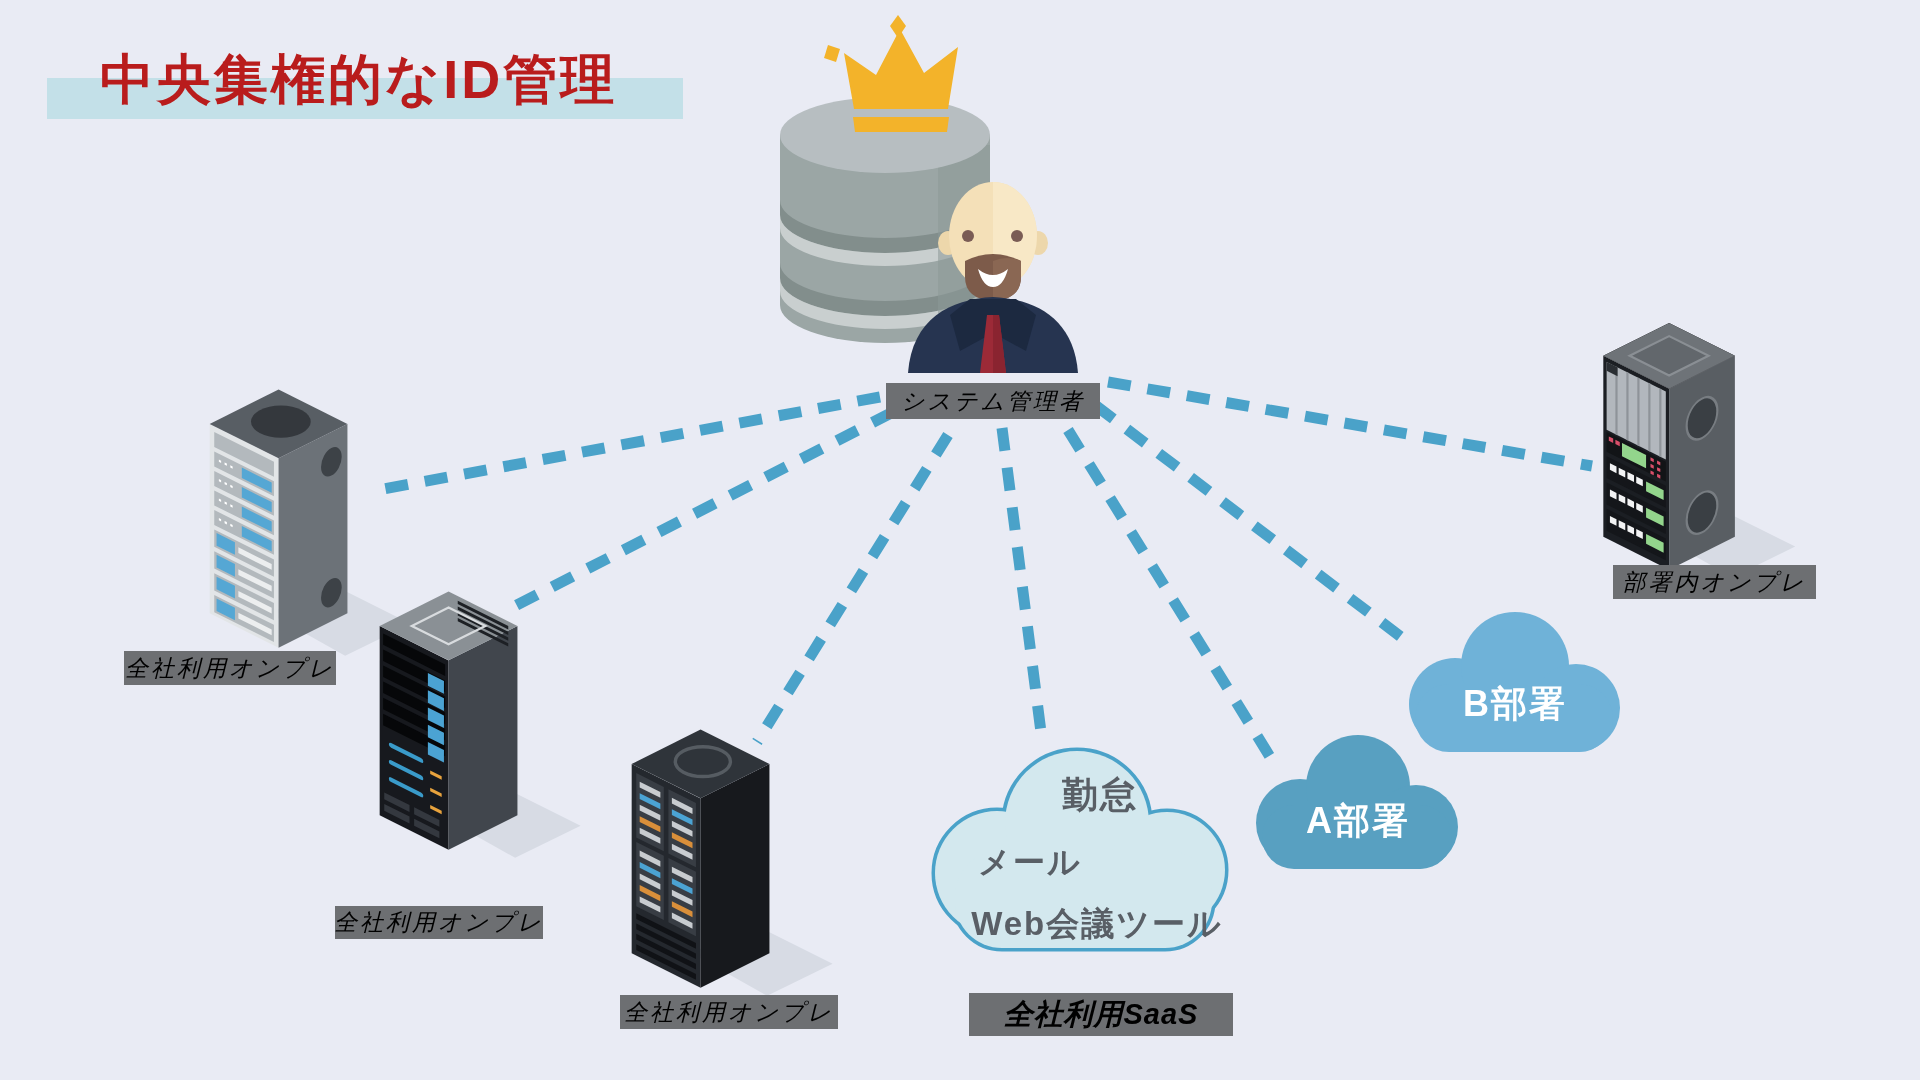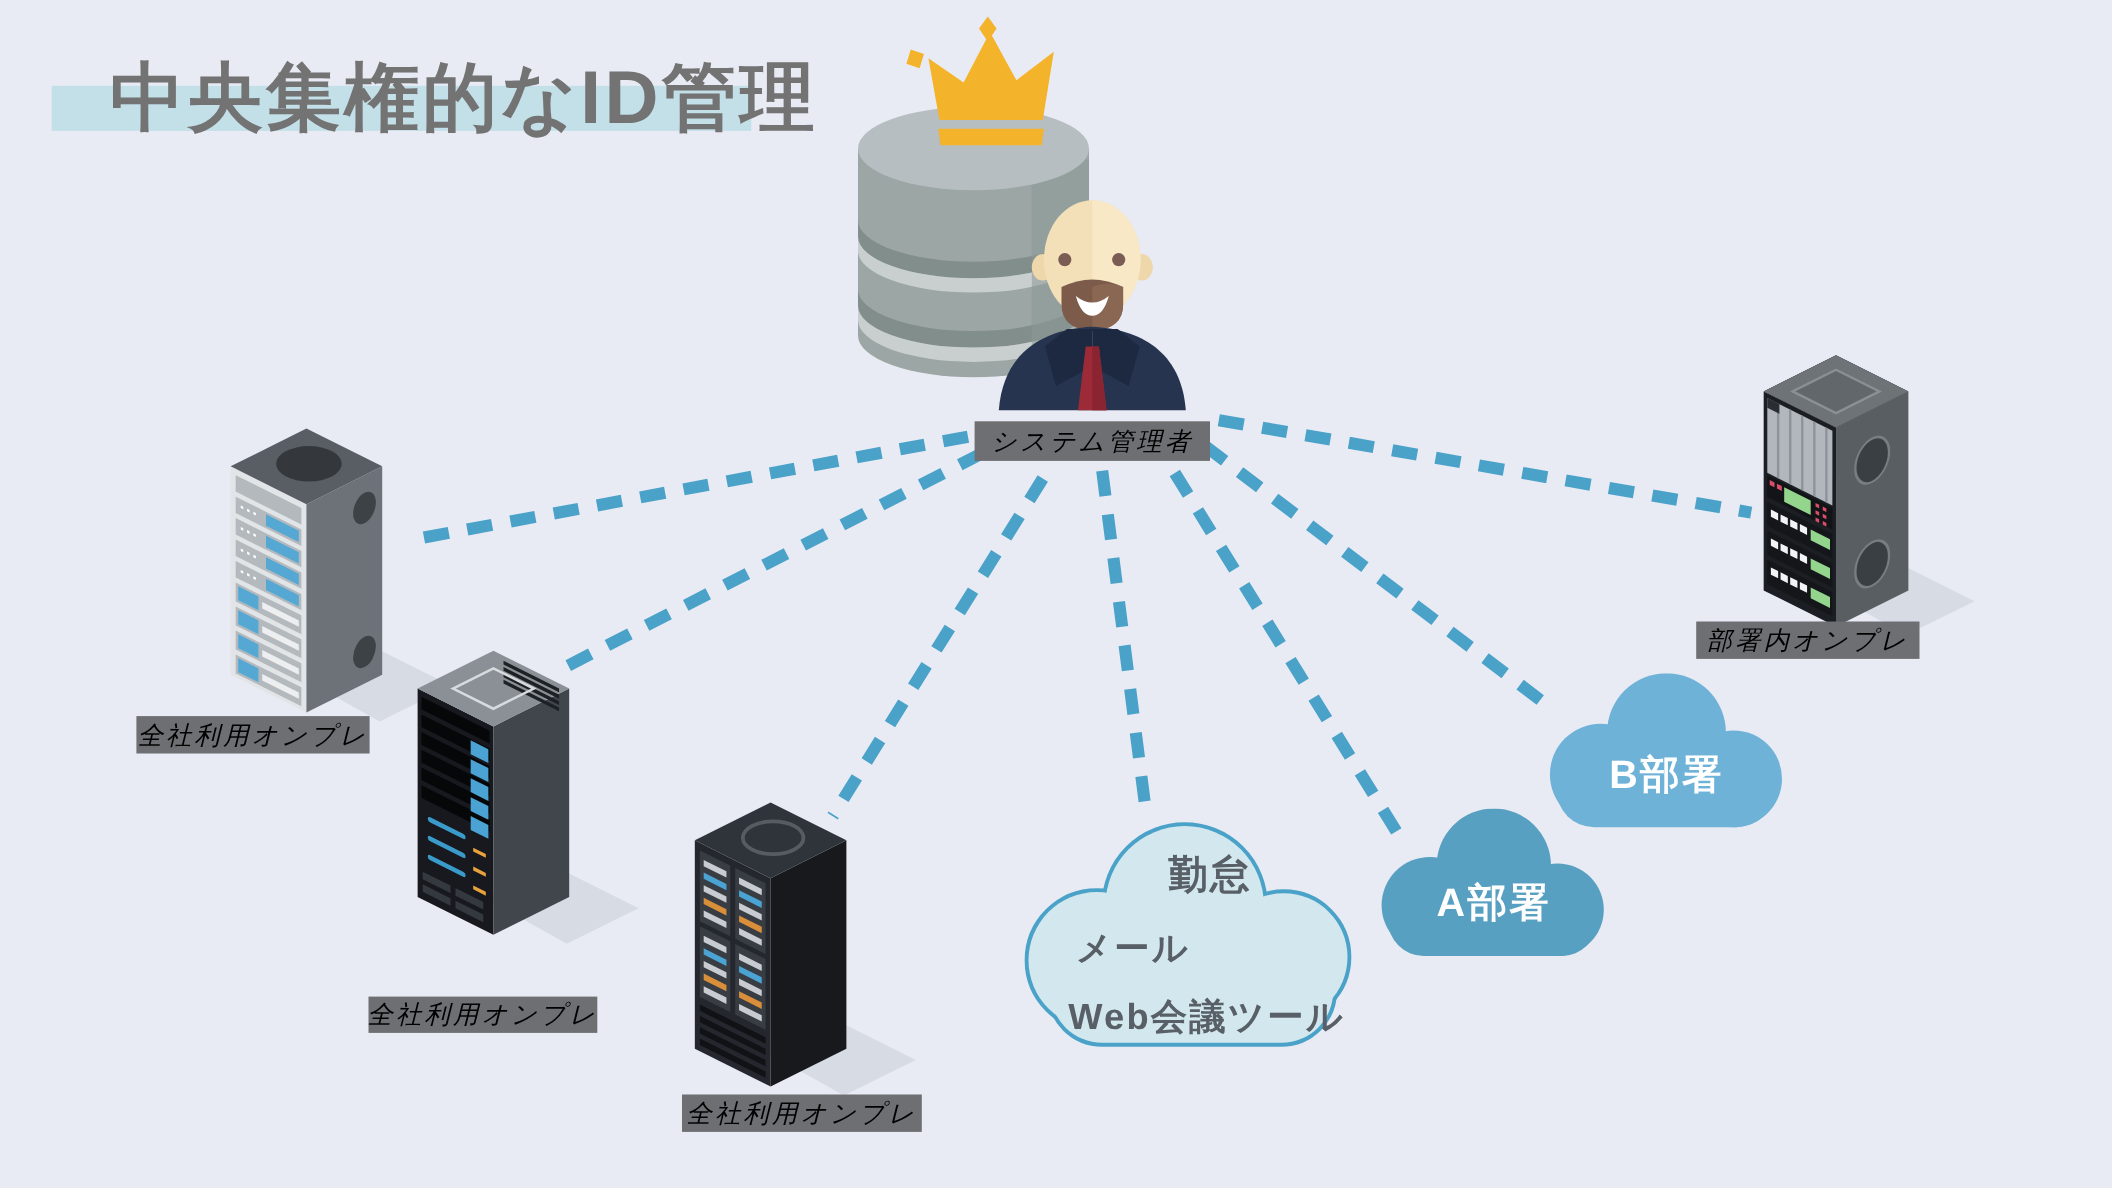--- a/index.html
+++ b/index.html
@@ -12,42 +12,42 @@
   }
   #stage { position:absolute; inset:0; width:1920px; height:1080px; }
 
   
   .title-band{
     position:absolute; left:47px; top:78px; width:636px; height:41px;
     background:#c3e0e8;
   }
   .page-title{
     position:absolute; left:100px; top:44px;
-    font-size:68px; font-weight:bold; color:#737373; letter-spacing:3px;
+    font-size:54px; font-weight:bold; color:#b91c1c; letter-spacing:3px;
     white-space:nowrap;
   }
 
   
   .lines-svg{ position:absolute; left:0; top:0; }
 
   
   .label-box{
     position:absolute; background:#6d6f72; color:#000000;
     display:flex; align-items:center; justify-content:center;
     font-size:23px; letter-spacing:3px; font-weight:500;
     white-space:nowrap;
     font-style:italic;
   }
   .label-sysadmin   { left:886px;  top:383px; width:214px; height:36px; }
   .label-onprem1    { left:124px;  top:651px; width:212px; height:34px; }
   .label-onprem2    { left:335px;  top:906px; width:208px; height:33px; }
   .label-onprem3    { left:620px;  top:995px; width:218px; height:34px; }
   .label-saas       { left:969px;  top:993px; width:264px; height:43px; font-size:29px; font-weight:bold; letter-spacing:1px;}
   .label-dept-saas  { left:1368px; top:877px; width:285px; height:36px; font-size:26px; font-weight:bold; letter-spacing:1px;}
-  .label-dept-onprem{ left:1542px; top:565px; width:203px; height:34px; }
+  .label-dept-onprem{ left:1613px; top:565px; width:203px; height:34px; }
 
   .abs{ position:absolute; }
 
   .cloud-text{ font-weight:bold; fill:#595f66; letter-spacing:2px; }
   .cloud-text-white{ font-weight:bold; fill:#ffffff; letter-spacing:2px; }
 </style>
 </head>
 <body>
 
 <div id="stage">
@@ -360,15 +360,16 @@
       <circle cx="176" cy="96" r="44"></circle>
       <rect x="15" y="72" width="198" height="68" rx="34"></rect>
     </g>
     <text class="cloud-text-white" x="115" y="104" font-size="36" text-anchor="middle">B部署</text>
   </svg>
 
   <div class="label-box label-sysadmin">システム管理者</div>
   <div class="label-box label-onprem1">全社利用オンプレ</div>
   <div class="label-box label-onprem2">全社利用オンプレ</div>
   <div class="label-box label-onprem3">全社利用オンプレ</div>
+  <div class="label-box label-saas">全社利用SaaS</div>
   <div class="label-box label-dept-onprem">部署内オンプレ</div>
 
 </div>
 
 </body></html>

